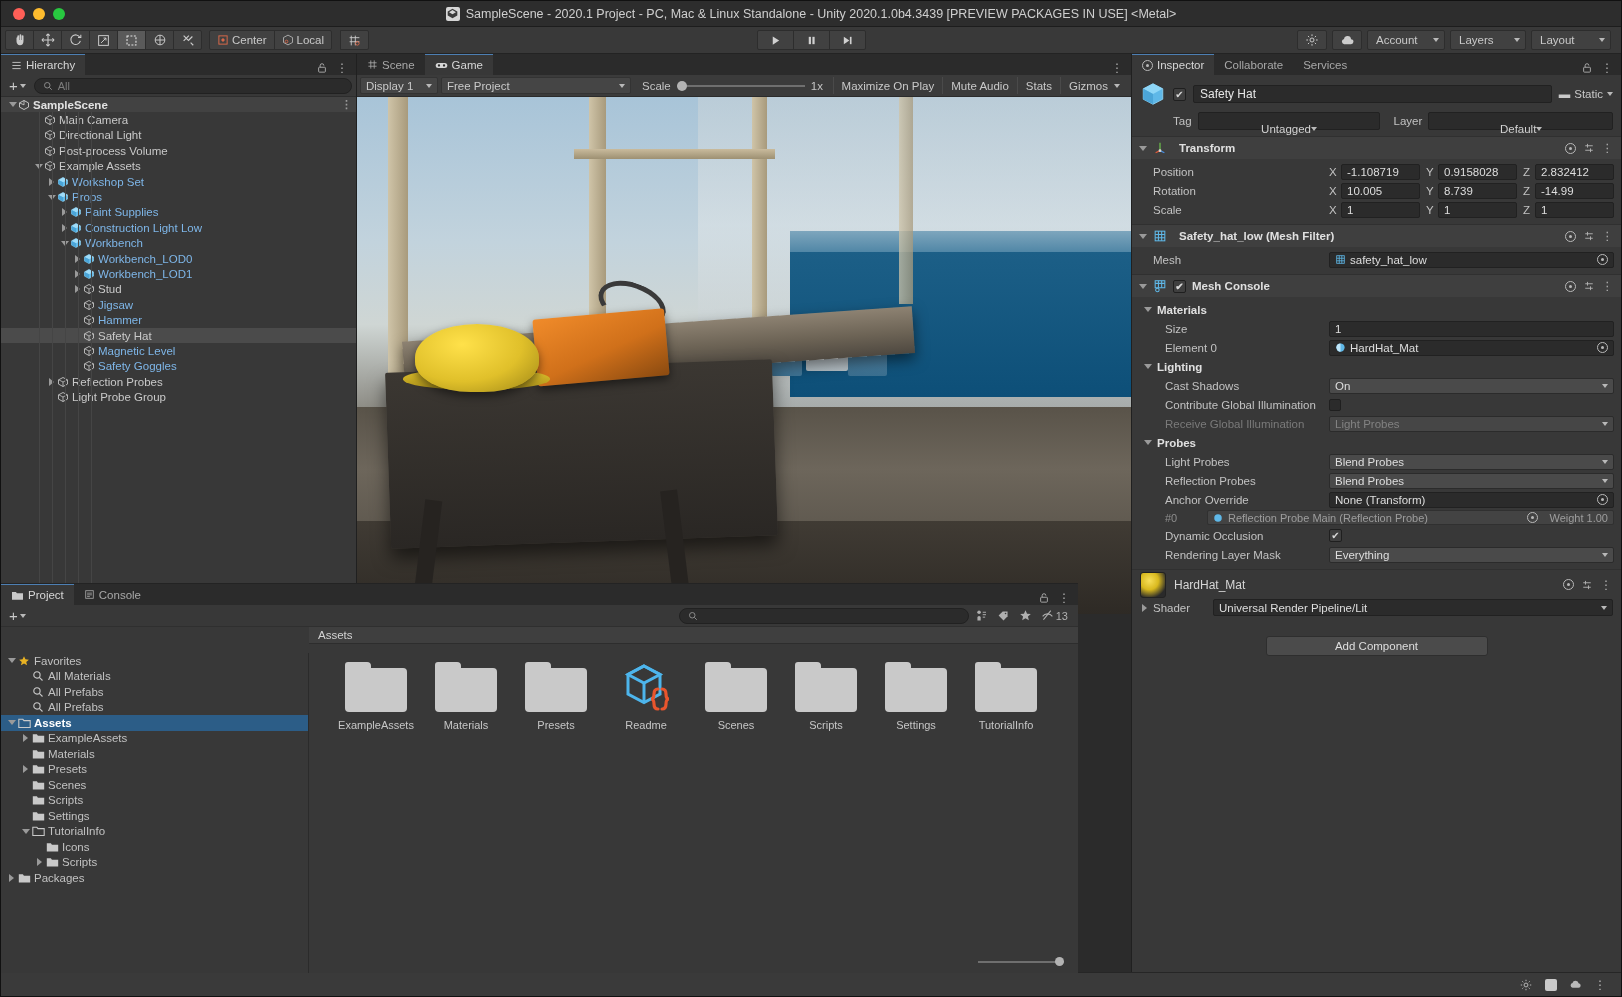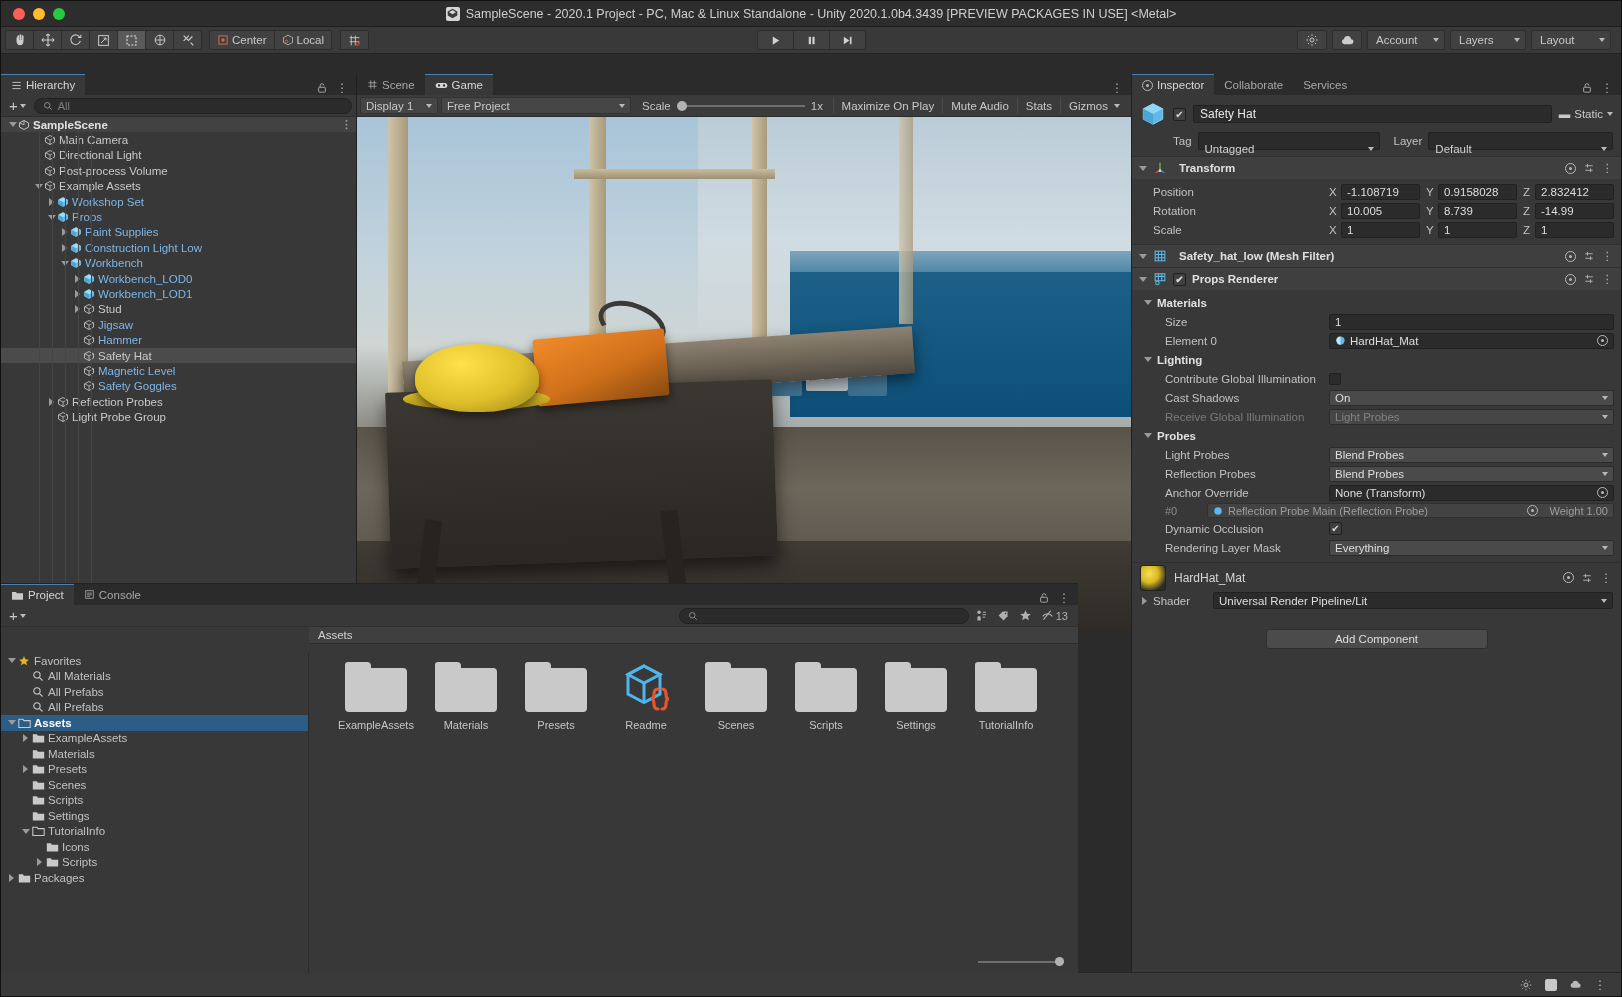--- a/index.html
+++ b/index.html
@@ -51,21 +51,21 @@
   .tb-right{ margin-left:auto; display:flex; align-items:center; gap:5px; padding-right:6px; }
   .tb-sq{ width:30px;height:20px; background:#414141; border:1px solid #2d2d2d; border-radius:2px;
           display:flex;align-items:center;justify-content:center; }
   .tb-drop{ height:20px; background:#414141; border:1px solid #2d2d2d; border-radius:2px;
             display:flex; align-items:center; justify-content:space-between; padding:0 5px 0 8px;
             font-size:11.5px; color:#c9c9c9; gap:10px; }
   .caret{ width:0;height:0;border-left:3.5px solid transparent;border-right:3.5px solid transparent;
           border-top:4px solid #b9b9b9; }
 
   
-  .body{ flex:1; display:flex; min-height:0;margin-top:20px; }
+  .body{ flex:1; display:flex; min-height:0; }
   .col-left{ width:356px; display:flex; flex-direction:column; min-width:0; }
   .col-mid{ flex:1; display:flex; flex-direction:column; min-width:0; }
   .col-right{ width:490px; display:flex; flex-direction:column; min-width:0;
               background:#383838; border-left:1px solid #202020; }
 
   
   .panel{ display:flex; flex-direction:column; min-height:0; background:#383838; }
   .tabrow{ height:21px; background:#2b2b2b; display:flex; align-items:flex-end; flex:none;
            position:relative; }
   .tab{ height:21px; display:flex; align-items:center; gap:4px; padding:0 10px; font-size:11.5px;
@@ -176,21 +176,21 @@
   .insp-head{ display:flex; align-items:center; gap:7px; padding:6px 8px 4px 8px; }
   .goicon-big{ width:26px;height:26px; flex:none; }
   .namefield{ flex:1; height:18px; background:#2b2b2b; border:1px solid #212121; border-radius:2px;
               display:flex; align-items:center; padding:0 6px; font-size:12px; color:#e6e6e6; }
   .chk{ width:13px;height:13px; background:#3f3f3f; border:1px solid #1f1f1f; border-radius:2px;
         display:flex; align-items:center; justify-content:center; color:#d8d8d8; font-size:10px; flex:none;}
   .static-wrap{ display:flex; align-items:center; gap:4px; font-size:11.5px; color:#c9c9c9; }
   .taglayer{ display:flex; align-items:center; gap:6px; padding:1px 8px 6px 41px; font-size:11.5px; }
   .lbl-sm{ color:#c2c2c2; }
   .dropdown{ height:17px; background:#2b2b2b; border:1px solid #212121; border-radius:2px;
-             display:flex; align-items:center; justify-content:space-between; padding:16px 5px 0 6px;
+             display:flex; align-items:center; justify-content:center; padding:16px 5px 0 6px;
              color:#d2d2d2; font-size:11.5px; }
   .comp{ border-top:1px solid #303030; }
   .comp-head{ height:22px; display:flex; align-items:center; gap:6px; padding:0 7px;
               background:#3f3f3f; font-size:11.5px; color:#e0e0e0; font-weight:bold; }
   .comp-head .icons{ margin-left:auto; display:flex; align-items:center; gap:7px; color:#b5b5b5;
                      font-weight:normal; }
   .comp-body{ padding:3px 7px 5px 7px; background:#383838; }
   .frow{ height:19px; display:flex; align-items:center; font-size:11.5px; }
   .frow .fl{ width:190px; color:#c2c2c2; flex:none; padding-left:14px; }
   .frow .fl.ind2{ padding-left:26px; }
@@ -842,32 +842,45 @@
               </svg>
             <span style="margin-left:6px">Safety_hat_low (Mesh Filter)</span>
             <span class="icons">
               <span class="circ"></span>
               <svg width="12" height="12" viewBox="0 0 16 16" fill="none" stroke="#b5b5b5" stroke-width="1.2">
                   <path d="M3 5h10M3 11h10M6 2.5v5M10 8.5v5"></path>
                 </svg>
               <span class="dots">⋮</span>
             </span>
           </div>
+          <div class="comp-body">
+            <div class="frow">
+              <span class="fl">Mesh</span>
+              <span class="objfield">
+                <svg width="11" height="11" viewBox="0 0 16 16" fill="none" stroke="#5fb8e8" stroke-width="1.2">
+                    <rect x="2.5" y="2.5" width="11" height="11"></rect>
+                    <path d="M2.5 6.2h11M2.5 9.9h11M6.2 2.5v11M9.9 2.5v11"></path>
+                  </svg>
+                <span>safety_hat_low</span>
+                <span class="circ"></span>
+              </span>
+            </div>
+          </div>
         </div>
 
         <div class="comp">
           <div class="comp-head">
             <span class="tri down"></span>
             <svg width="14" height="14" viewBox="0 0 16 16" fill="none" stroke="#5fb8e8" stroke-width="1.2">
                 <rect x="2.5" y="2" width="11" height="8"></rect>
                 <path d="M2.5 5h11M6.2 2v8M9.9 2v8"></path>
                 <circle cx="5" cy="12.5" r="2"></circle>
               </svg>
             <span class="chk">✔</span>
-            <span>Props Renderer</span>
+            <span>Mesh Console</span>
             <span class="icons">
               <span class="circ"></span>
               <svg width="12" height="12" viewBox="0 0 16 16" fill="none" stroke="#b5b5b5" stroke-width="1.2">
                   <path d="M3 5h10M3 11h10M6 2.5v5M10 8.5v5"></path>
                 </svg>
               <span class="dots">⋮</span>
             </span>
           </div>
           <div class="comp-body">
 
@@ -891,29 +904,29 @@
                 <span>HardHat_Mat</span>
                 <span class="circ"></span>
               </span>
             </div>
 
             <div class="foldrow">
               <span class="tri down"></span>
               <span>Lighting</span>
             </div>
             <div class="frow">
-              <span class="fl ind2">Contribute Global Illumination</span>
-              <span class="smallchk"></span>
-            </div>
-            <div class="frow">
               <span class="fl ind2">Cast Shadows</span>
               <span class="dropfield">
                 <span>On</span>
                 <span class="caret"></span>
               </span>
+            </div>
+            <div class="frow">
+              <span class="fl ind2">Contribute Global Illumination</span>
+              <span class="smallchk"></span>
             </div>
             <div class="frow">
               <span class="fl ind2 dim">Receive Global Illumination</span>
               <span class="dropfield dim">
                 <span>Light Probes</span>
                 <span class="caret"></span>
               </span>
             </div>
 
             <div class="foldrow">

